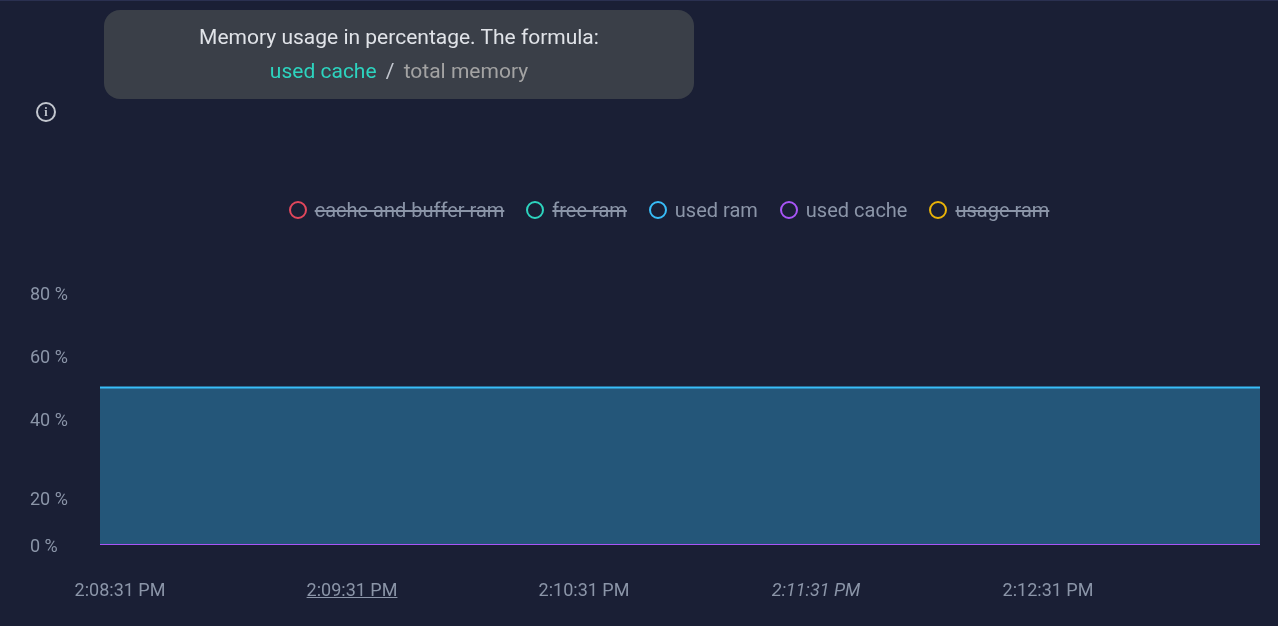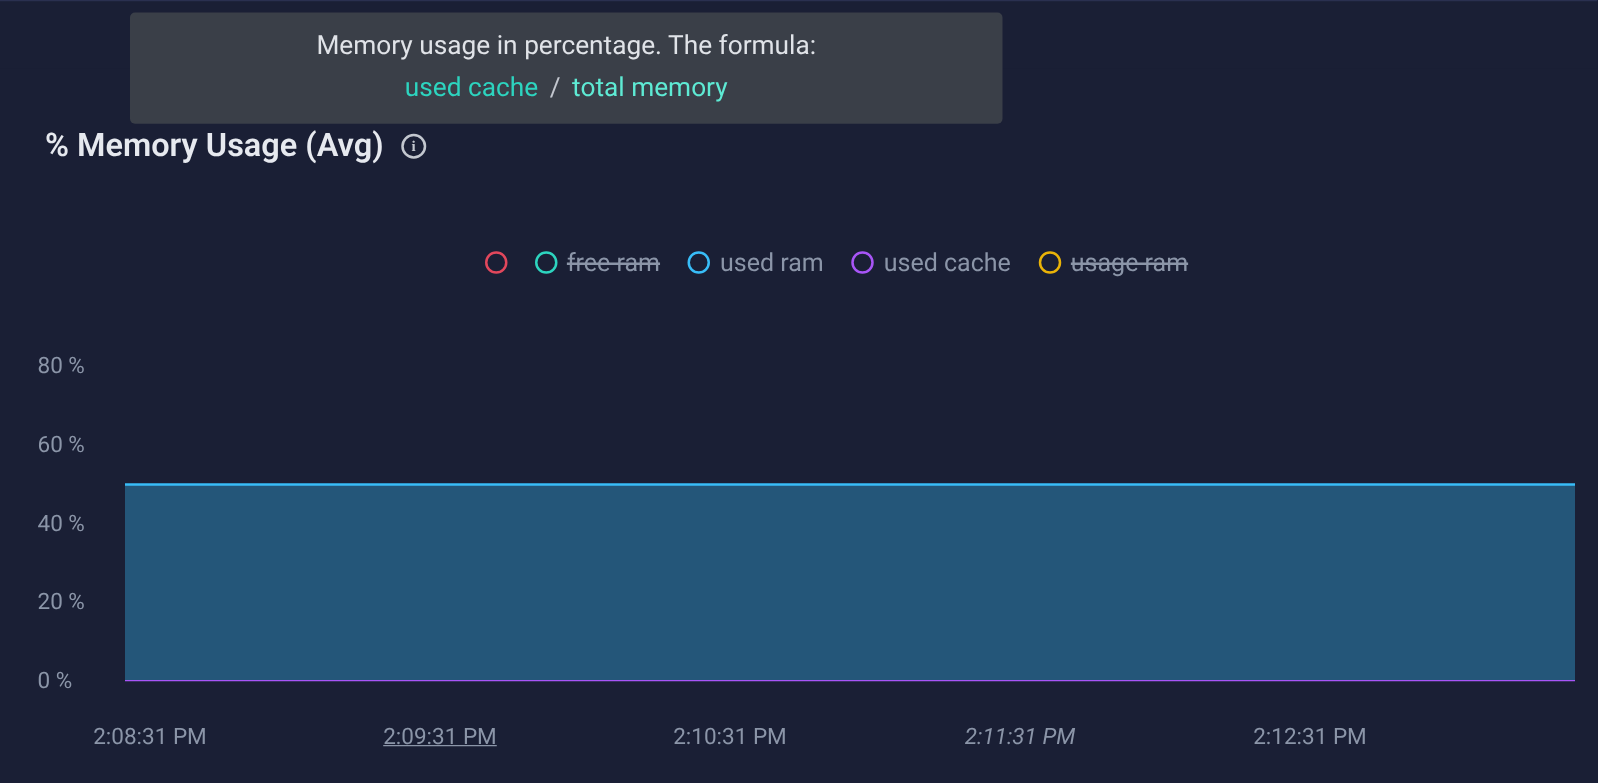--- a/index.html
+++ b/index.html
@@ -16,31 +16,31 @@
     border-top: 1px solid #2a3050;
     border-bottom: 1px solid transparent;
   }
   .tooltip {
     position: absolute;
     top: 10px;
     left: 104px;
     background: #3a3f48;
     color: #e0e3e8;
     padding: 12px 20px;
-    border-radius: 4px;
+    border-radius: 16px;
     font-size: 21px;
     text-align: center;
     line-height: 1.5;
     z-index: 10;
-    width: 698px;
+    width: 590px;
   }
   .tooltip .formula { margin-top: 2px; }
   .tooltip .used { color: #2dd4bf; }
   .tooltip .slash { color: #c3c7cf; margin: 0 4px; }
-  .tooltip .total { color: #5eead4; }
+  .tooltip .total { color: #a3a3a3; }
   .chart-title {
     position: absolute;
     top: 102px;
     left: 36px;
     display: flex;
     align-items: center;
     gap: 14px;
   }
   .chart-title h2 {
     color: #e6e9ef;
@@ -128,27 +128,27 @@
 <div class="tooltip">
   <div>Memory usage in percentage. The formula:</div>
   <div class="formula">
     <span class="used">used cache</span>
     <span class="slash">/</span>
     <span class="total">total memory</span>
   </div>
 </div>
 
 <div class="chart-title">
-  <h2>% Memory Usage (Avg)</h2>
   <span class="info-icon"></span>
 </div>
 
 <div class="legend" id="legend">
     <div class="legend-item">
       <span class="legend-swatch" style="border-color: rgb(226, 71, 92);"></span>
+      <span class="strike">cache and buffer ram</span>
     </div>
     <div class="legend-item">
       <span class="legend-swatch" style="border-color: rgb(45, 212, 191);"></span>
       <span class="strike">free ram</span>
     </div>
     <div class="legend-item">
       <span class="legend-swatch" style="border-color: rgb(56, 189, 248);"></span>
       <span>used ram</span>
     </div>
     <div class="legend-item">
@@ -157,21 +157,21 @@
     </div>
     <div class="legend-item">
       <span class="legend-swatch" style="border-color: rgb(234, 179, 8);"></span>
       <span class="strike">usage ram</span>
     </div>
   </div>
 
 <div class="chart-area">
   <div id="y-axis">
       <div class="y-tick" style="top: 315px;">0 %</div>
-      <div class="y-tick" style="top: 252px;">20 %</div>
+      <div class="y-tick" style="top: 268px;">20 %</div>
       <div class="y-tick" style="top: 189px;">40 %</div>
       <div class="y-tick" style="top: 126px;">60 %</div>
       <div class="y-tick" style="top: 63px;">80 %</div>
     </div>
   <div class="plot">
     <svg viewBox="0 0 1160 315" preserveAspectRatio="none" id="plot-svg">
         <path d="M0 157.5 L290 157.5 L580 157.5 L870 157.5 L1160 157.5 L 1160 315 L 0 315 Z" fill="#38bdf8" fill-opacity="0.35"></path>
         <path d="M0 157.5 L290 157.5 L580 157.5 L870 157.5 L1160 157.5 " fill="none" stroke="#38bdf8" stroke-width="2"></path>
         <path d="M0 315 L290 315 L580 315 L870 315 L1160 315 L 1160 315 L 0 315 Z" fill="#a855f7" fill-opacity="0.2"></path>
         <path d="M0 315 L290 315 L580 315 L870 315 L1160 315 " fill="none" stroke="#a855f7" stroke-width="2"></path>

